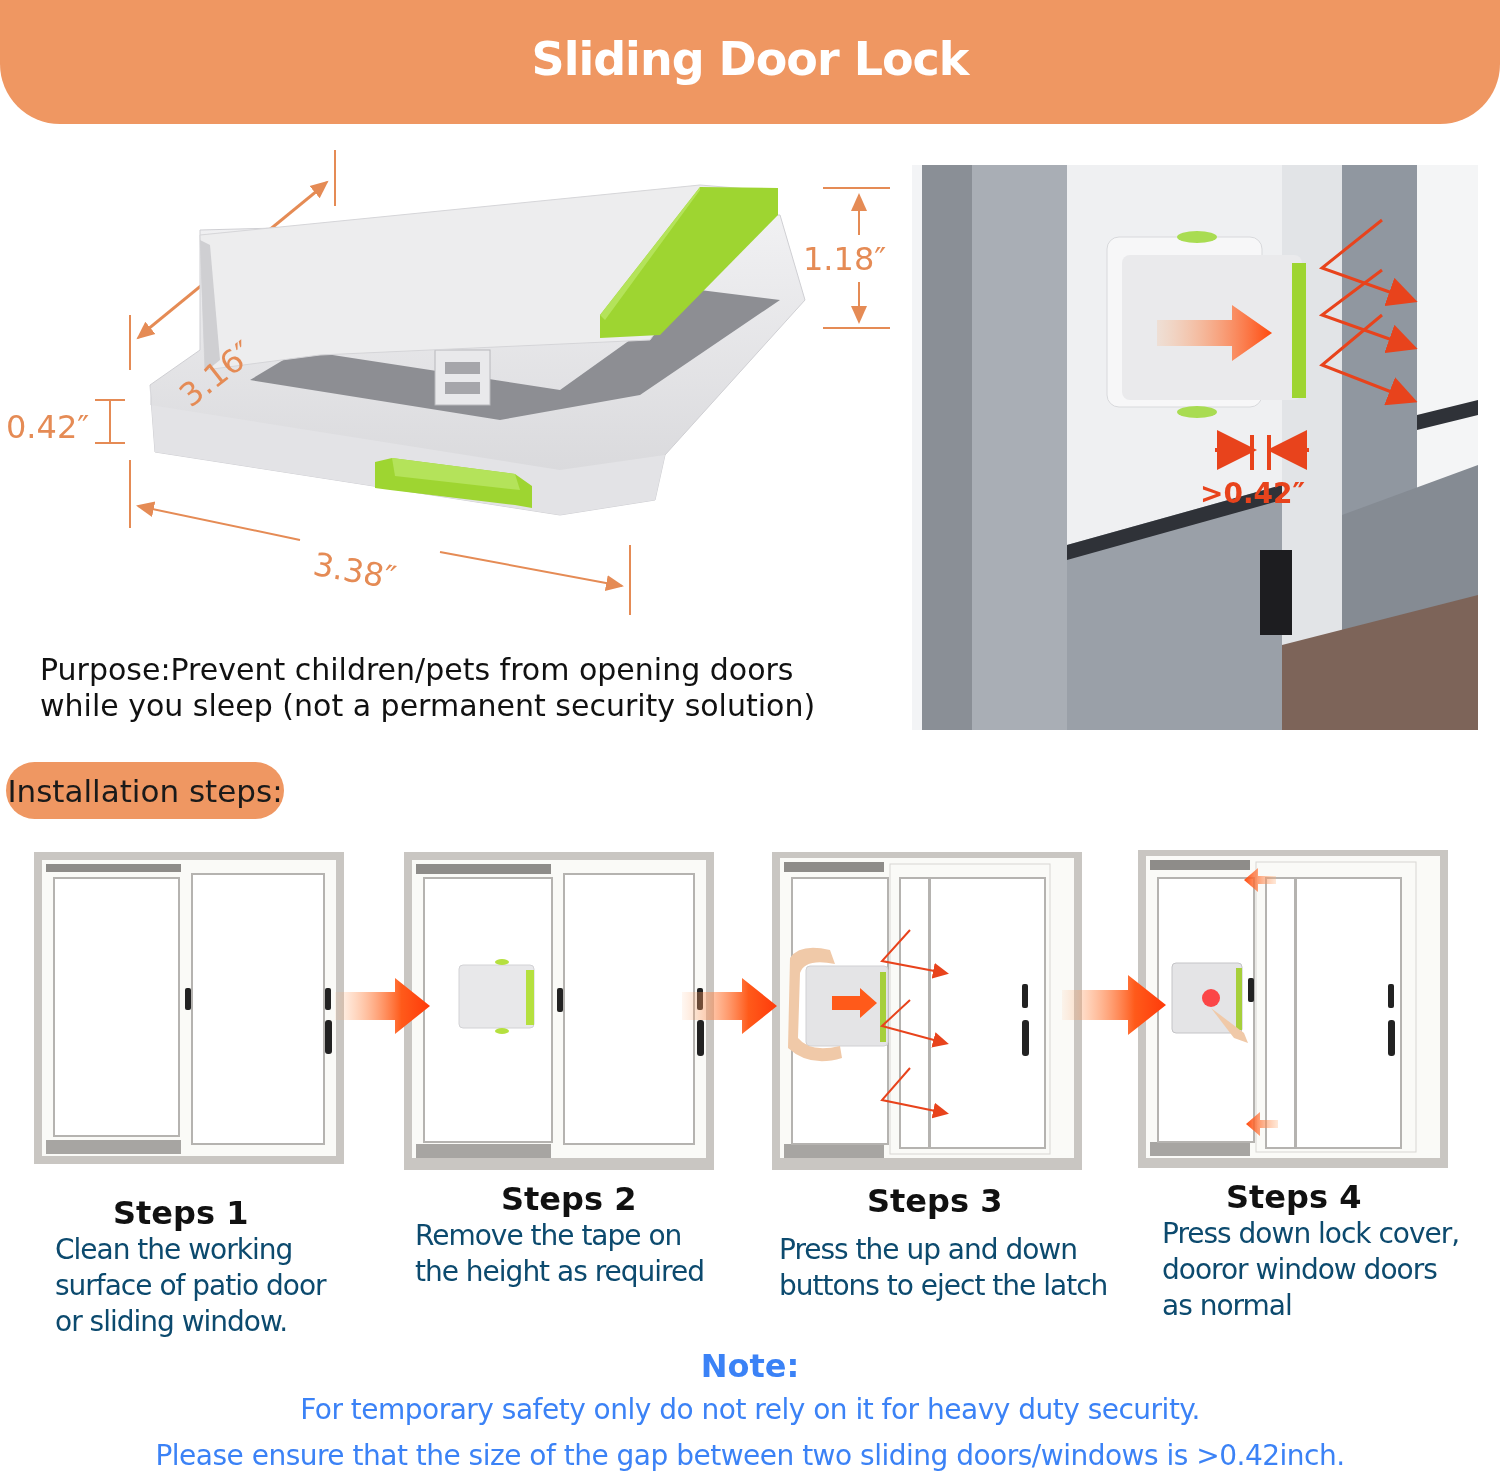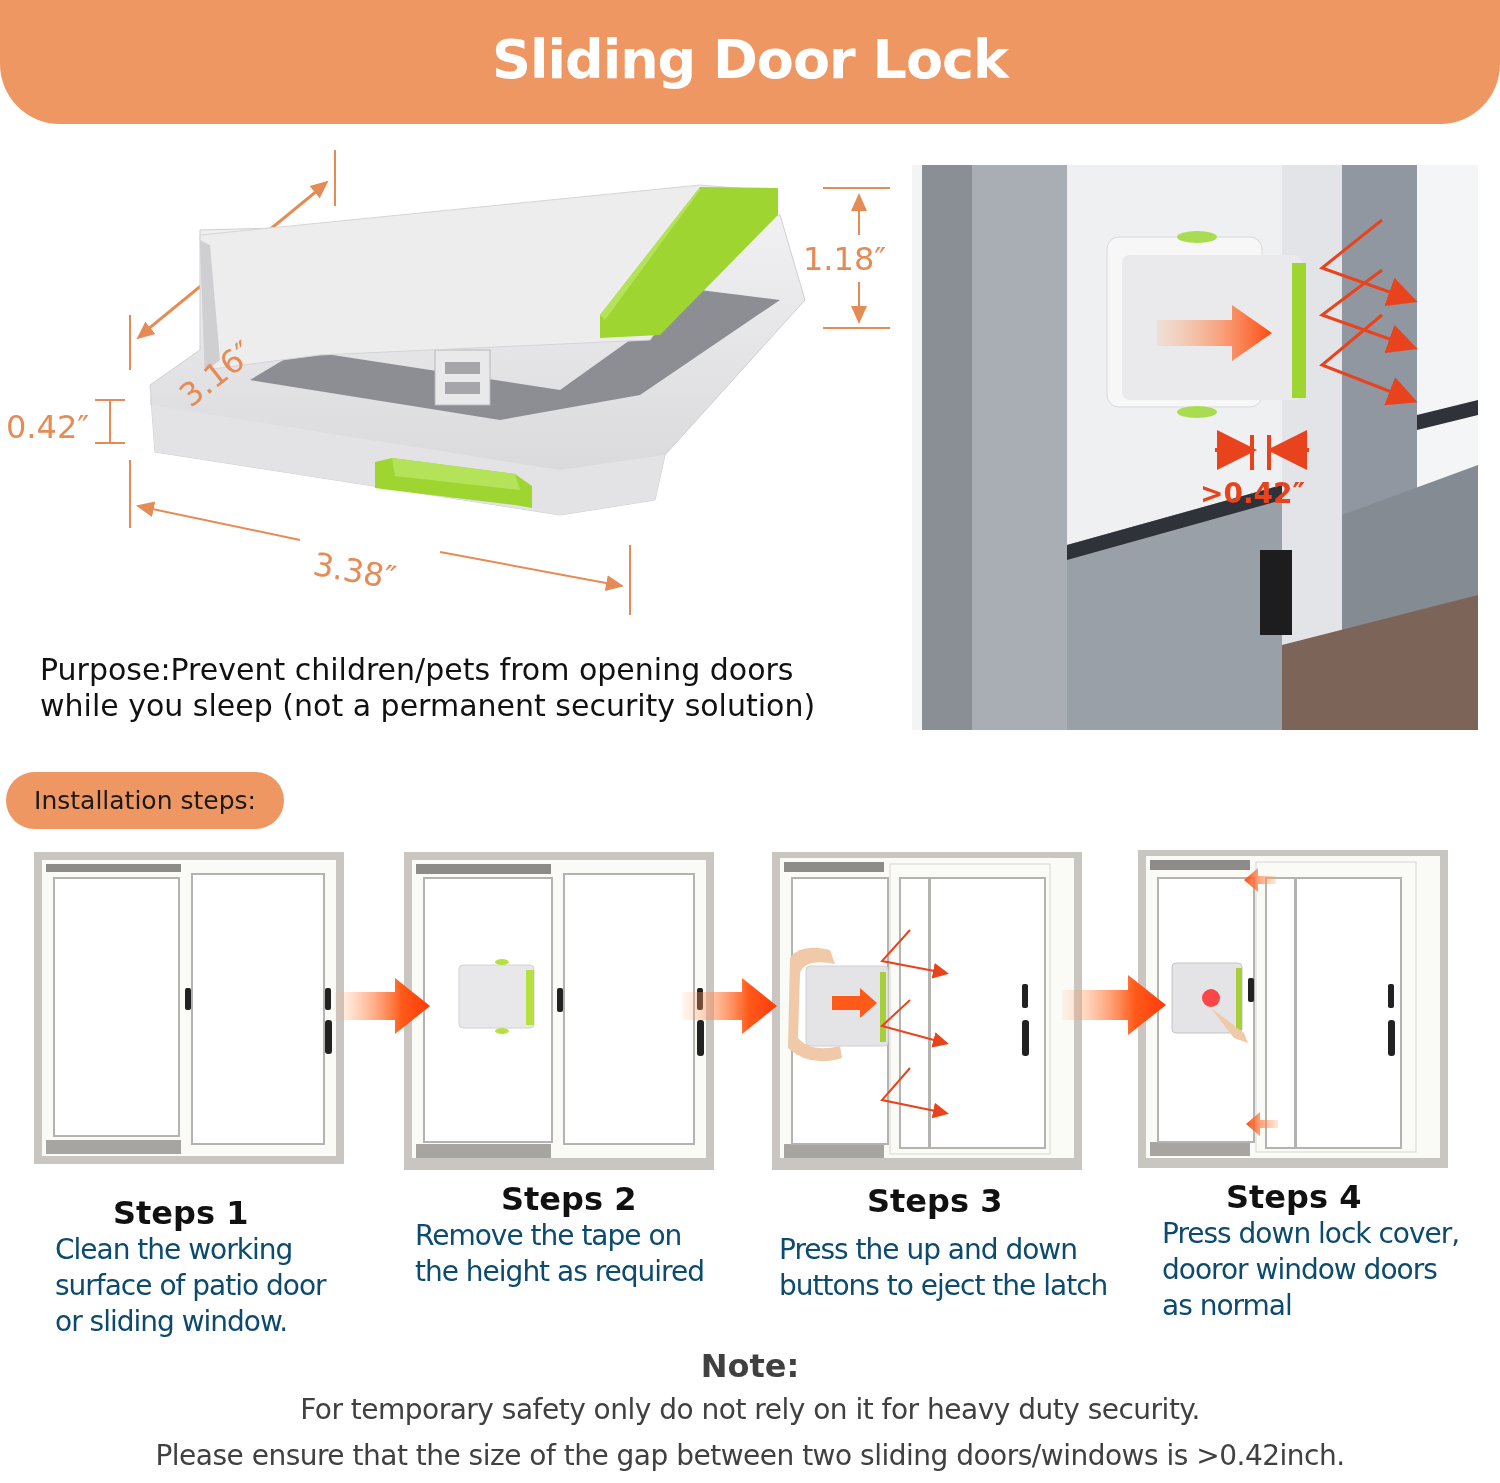--- a/index.html
+++ b/index.html
@@ -6,21 +6,21 @@
   html, body { width: 1500px; height: 1483px; background: #ffffff; overflow: hidden; }
   body { position: relative; font-family: "Liberation Sans", "DejaVu Sans", sans-serif; color: #111; }
 
   .title-banner {
     position: absolute; left: 0; top: 0; width: 1500px; height: 124px;
     background: #ef9762; border-radius: 0 0 60px 60px;
     display: flex; align-items: center; justify-content: center;
   }
   .title-banner h1 {
     color: #ffffff; font-family: "DejaVu Sans", sans-serif; font-weight: bold;
-    font-size: 54px; letter-spacing: -1px; margin-top: -6px; text-align: center;
+    font-size: 46px; letter-spacing: -1px; margin-top: -6px; text-align: center;
   }
 
   
   .product-diagram { position: absolute; left: 0; top: 140px; width: 900px; height: 500px; }
   .dim-label {
     position: absolute; color: #e58b55; font-family: "DejaVu Sans", sans-serif;
     font-size: 32px; font-weight: normal;
   }
 
   .purpose-text {
@@ -35,33 +35,33 @@
   }
   .gap-label {
     position: absolute; left: 288px; top: 312px; color: #e8431c;
     font-family: "DejaVu Sans", sans-serif; font-weight: bold; font-size: 28px;
   }
 
   .steps-pill {
     position: absolute; left: 6px; top: 762px; width: 278px; height: 57px;
     background: #ef9762; border-radius: 29px;
     display: flex; align-items: center; justify-content: center;
-    font-family: "DejaVu Sans", sans-serif; font-size: 25px; color: #1a1a1a; margin-top: 10px;
+    font-family: "DejaVu Sans", sans-serif; font-size: 31px; color: #1a1a1a;
   }
 
   .step-illus { position: absolute; top: 848px; height: 322px; }
   .flow-arrow { position: absolute; }
 
   .step-caption { position: absolute; font-family: "DejaVu Sans", sans-serif; }
   .step-caption .step-title { font-weight: bold; font-size: 32px; color: #111; }
   .step-caption .step-desc { font-size: 28px; line-height: 36px; color: #0c4a6e; letter-spacing: -1px; }
 
   .note-block {
     position: absolute; left: 0; top: 1345px; width: 1500px; text-align: center;
-    font-family: "DejaVu Sans", sans-serif; color: #404040;
+    font-family: "DejaVu Sans", sans-serif; color: #3b82f6;
   }
   .note-title { font-weight: bold; font-size: 32px; line-height: 42px; }
   .note-line { font-size: 28px; line-height: 46px; letter-spacing: -0.5px; }
 </style>
 </head>
 <body>
 
 <div class="title-banner">
   <h1>Sliding Door Lock</h1>
 </div>

